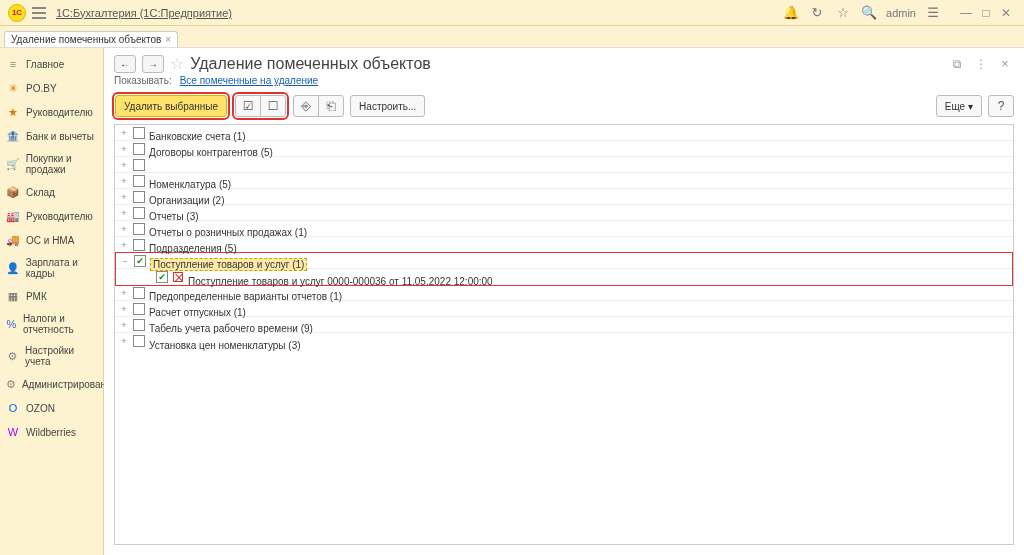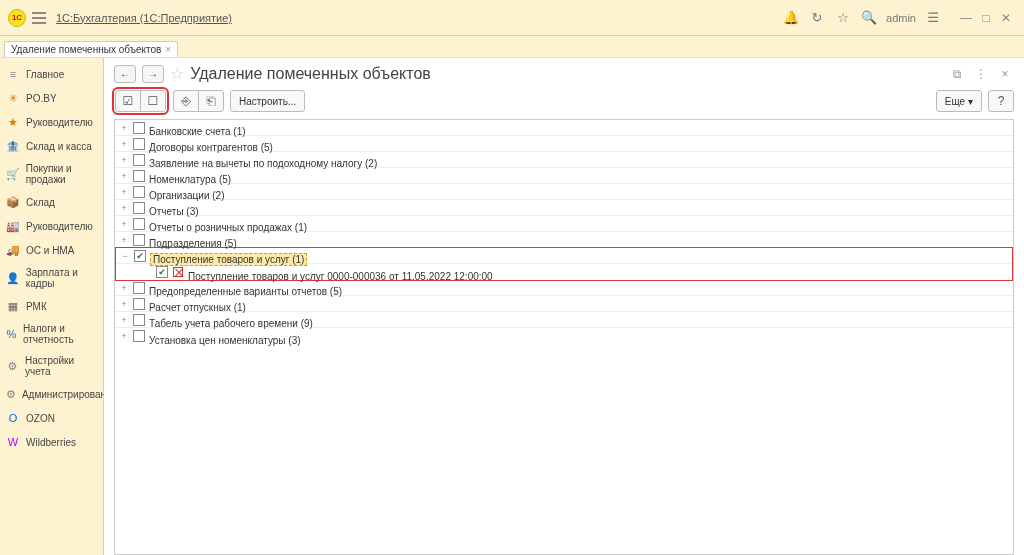--- a/index.html
+++ b/index.html
@@ -3,21 +3,21 @@
 <meta charset="utf-8">
 <style>
   * { box-sizing: border-box; margin: 0; padding: 0; }
   html, body {
     width: 1024px; height: 555px; overflow: hidden;
     font-family: Arial, sans-serif; font-size: 11px;
     background: #fff; color: #333;
   }
   
   .topbar {
-    height: 36px; background: #fdf3d1;
+    height: 26px; background: #fdf3d1;
     display: flex; align-items: center; padding: 0 8px;
     border-bottom: 1px solid #e6d58f;
   }
   .logo {
     width: 18px; height: 18px; border-radius: 50%;
     background: #ffe01b; border: 1px solid #d6b800;
     color: #c11; font-size: 8px; font-weight: bold;
     display: flex; align-items: center; justify-content: center;
     margin-right: 6px;
   }
@@ -138,21 +138,21 @@
       <div class="nav-item">
         <span class="nav-icon" style="color:#e07b00">✳</span>
         <span>PO.BY</span>
       </div>
       <div class="nav-item">
         <span class="nav-icon" style="color:#e07b00">★</span>
         <span>Руководителю</span>
       </div>
       <div class="nav-item">
         <span class="nav-icon" style="color:#2aa">🏦</span>
-        <span>Склад и касса</span>
+        <span>Банк и вычеты</span>
       </div>
       <div class="nav-item">
         <span class="nav-icon" style="color:#2aa">🛒</span>
         <span>Покупки и продажи</span>
       </div>
       <div class="nav-item">
         <span class="nav-icon" style="color:#5a8">📦</span>
         <span>Склад</span>
       </div>
       <div class="nav-item">
@@ -199,22 +199,29 @@
       <div class="navbtn">←</div>
       <div class="navbtn">→</div>
       <div class="star">☆</div>
       <div class="page-title">Удаление помеченных объектов</div>
       <div class="head-spacer"></div>
       <div class="head-icon">⧉</div>
       <div class="head-icon">⋮</div>
       <div class="head-icon">×</div>
     </div>
 
+    <div class="subline">
+      <span class="lbl">Показывать:</span>
+      <a>Все помеченные на удаление</a>
+    </div>
 
     <div class="toolbar">
+      <span class="hl-red">
+        <button class="btn btn-yellow">Удалить выбранные</button>
+      </span>
       <span class="hl-red">
         <span class="btn-group">
           <button class="btn icon">☑</button>
           <button class="btn icon">☐</button>
         </span>
       </span>
       <span class="btn-group">
         <button class="btn icon">⎆</button>
         <button class="btn icon">⎗</button>
       </span>
@@ -232,21 +239,20 @@
             <span class="txt">Банковские счета (1)</span>
           </div>
           <div class="row" style="padding-left: 4px;">
             <span class="expander">+</span>
             <span class="chk"></span>
             <span class="txt">Договоры контрагентов (5)</span>
           </div>
           <div class="row" style="padding-left: 4px;">
             <span class="expander">+</span>
             <span class="chk"></span>
-            <span class="txt">Заявление на вычеты по подоходному налогу (2)</span>
           </div>
           <div class="row" style="padding-left: 4px;">
             <span class="expander">+</span>
             <span class="chk"></span>
             <span class="txt">Номенклатура (5)</span>
           </div>
           <div class="row" style="padding-left: 4px;">
             <span class="expander">+</span>
             <span class="chk"></span>
             <span class="txt">Организации (2)</span>
@@ -277,21 +283,21 @@
               <span class="chk checked"></span>
               <span class="doc-icon">
                 <span class="doc-mark"></span>
               </span>
               <span class="txt">Поступление товаров и услуг 0000-000036 от 11.05.2022 12:00:00</span>
             </div>
           </div>
           <div class="row" style="padding-left: 4px;">
             <span class="expander">+</span>
             <span class="chk"></span>
-            <span class="txt">Предопределенные варианты отчетов (5)</span>
+            <span class="txt">Предопределенные варианты отчетов (1)</span>
           </div>
           <div class="row" style="padding-left: 4px;">
             <span class="expander">+</span>
             <span class="chk"></span>
             <span class="txt">Расчет отпускных (1)</span>
           </div>
           <div class="row" style="padding-left: 4px;">
             <span class="expander">+</span>
             <span class="chk"></span>
             <span class="txt">Табель учета рабочего времени (9)</span>

